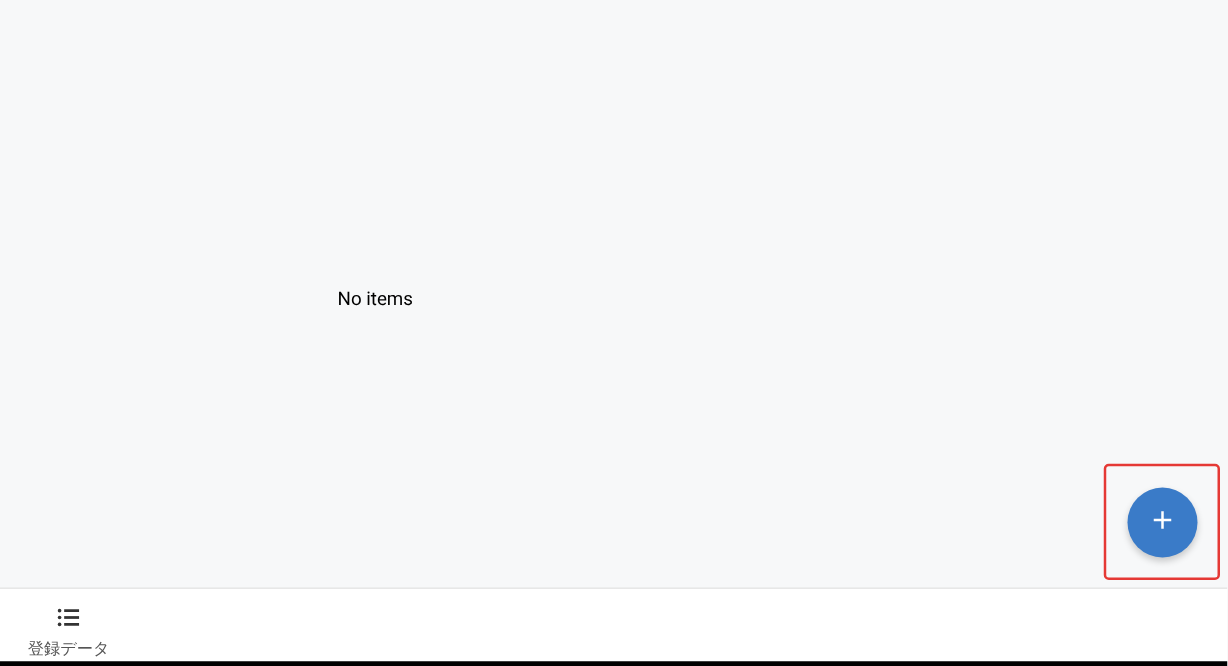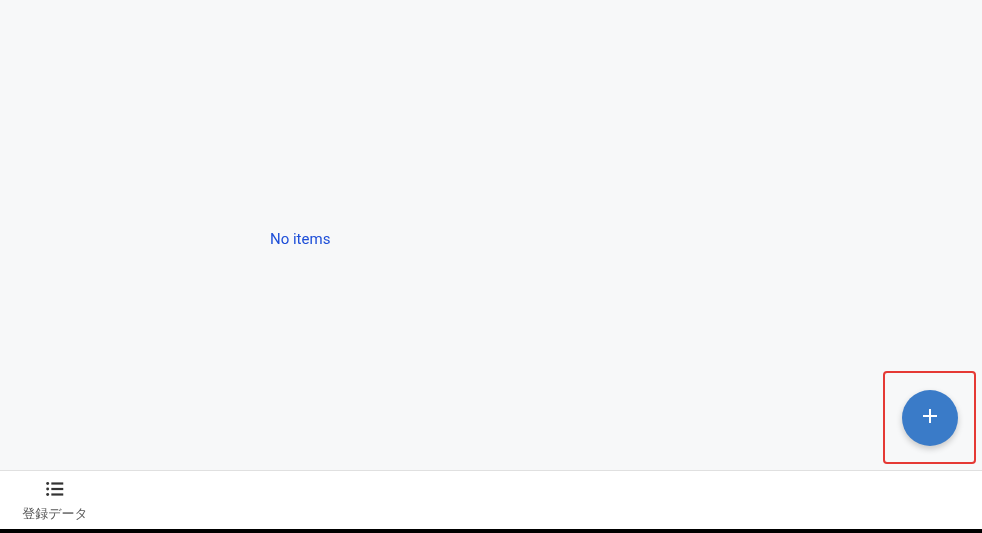--- a/index.html
+++ b/index.html
@@ -18,21 +18,21 @@
     .main-content {
       width: 100%;
       height: 470px;
       position: relative;
     }
     .empty-message {
       position: absolute;
       left: 270px;
       top: 230px;
       font-size: 15px;
-      color: #1d4ed8;
+      color: #000000;
     }
     .fab-container {
       position: absolute;
       right: 6px;
       top: 371px;
       width: 93px;
       height: 93px;
       border: 2px solid #e53935;
       border-radius: 4px;
       display: flex;
@@ -73,21 +73,21 @@
       bottom: 0;
       left: 0;
       width: 100%;
       height: 4px;
       background: #000000;
     }
     .nav-item {
       display: flex;
       flex-direction: column;
       align-items: center;
-      justify-content: flex-start;
+      justify-content: center;
       cursor: pointer;
       padding-top: 6px;
       position: relative;
     }
     .nav-item-data {
       width: 110px;
     }
     .nav-item-drawing {
       flex: 1;
     }

